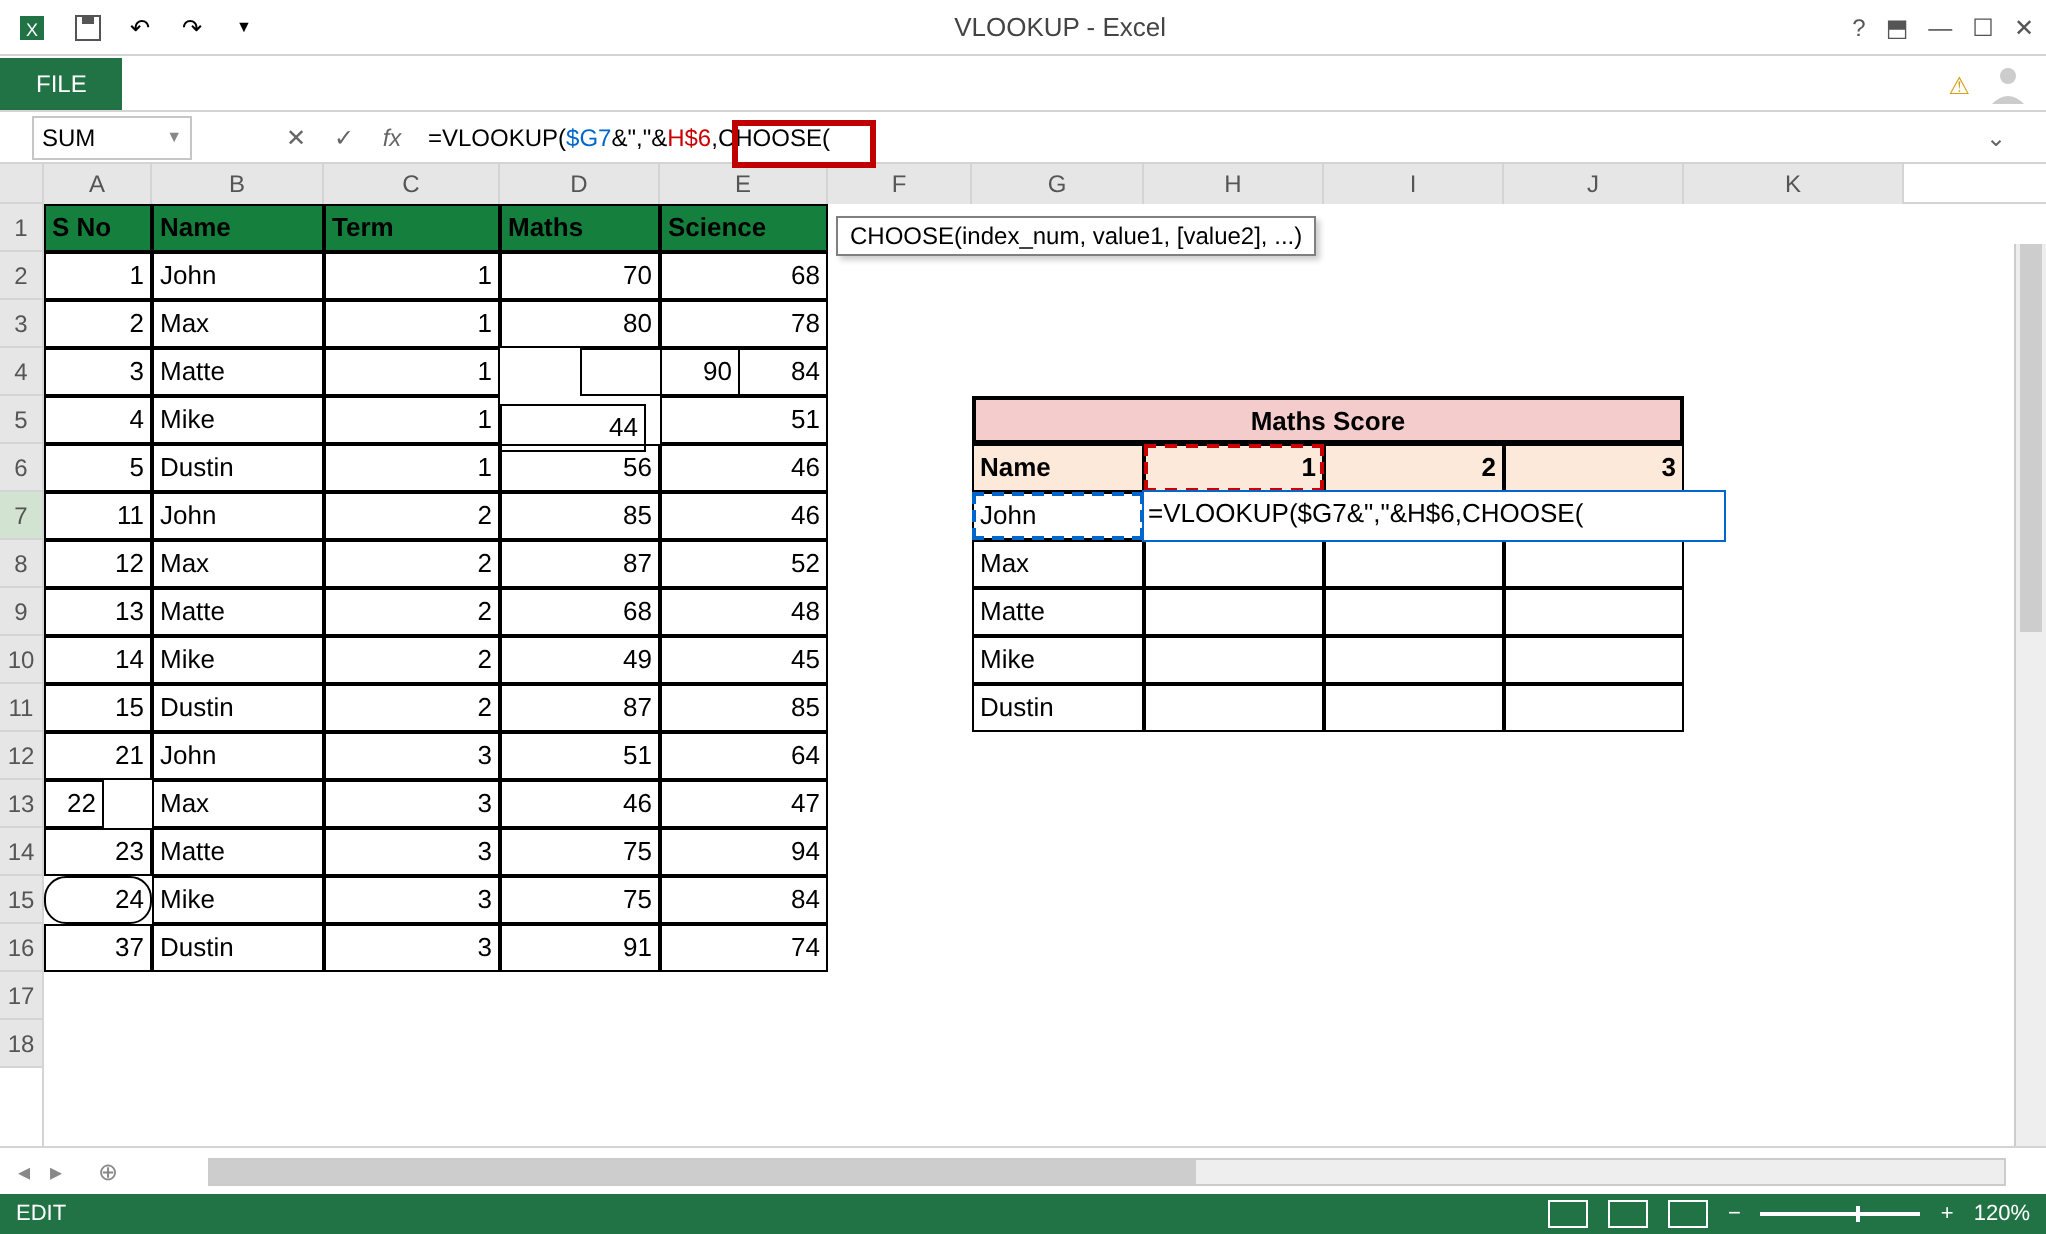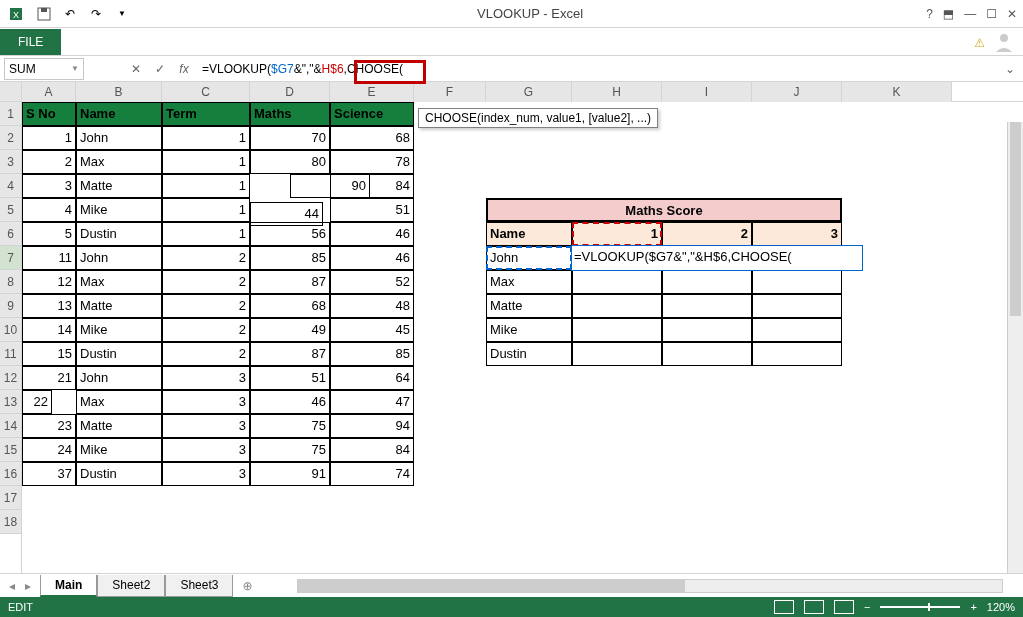--- a/index.html
+++ b/index.html
@@ -9,21 +9,21 @@
 .qat { display: flex; gap: 2px; padding: 0 6px; align-items: center; }
 .qat-btn { width: 24px; height: 22px; display: flex; align-items: center; justify-content: center; }
 .title-center { flex: 1; text-align: center; color: #444; font-size: 13px; }
 .window-controls { display: flex; gap: 10px; padding: 0 6px; align-items: center; color: #555; }
 
 .ribbon-tabs { height: 28px; background: #fff; border-bottom: 1px solid #d4d4d4; display: flex; align-items: flex-end; }
 .file-tab { background: #217346; color: #fff; padding: 6px 18px; font-size: 12px; margin-right: 4px; }
 .ribbon-tab { padding: 6px 14px; color: #444; font-size: 12px; letter-spacing: 0.5px; }
 .ribbon-right { margin-left: auto; display: flex; gap: 8px; padding: 0 8px; align-items: center; color: #777; }
 
-.formula-bar-row { display: flex; align-items: center; height: 26px; border-bottom: 1px solid #d4d4d4; padding: 1px 4px; }
+.formula-bar-row { display: flex; align-items: center; height: 26px; border-bottom: 1px solid #d4d4d4; padding: 1px 16px; }
 .name-box { width: 80px; height: 22px; border: 1px solid #c6c6c6; padding: 0 4px; font-size: 12px; display: flex; align-items: center; justify-content: space-between; }
 .name-box-text { flex:1; }
 .fb-btn { width: 24px; text-align: center; color: #666; }
 .fx { font-style: italic; color: #666; }
 .formula-input { flex: 1; padding: 0 6px; display: flex; align-items: center; position: relative; }
 .formula-input .fragment { white-space: pre; }
 .formula-red-box { position: absolute; left: 158px; top: -2px; width: 72px; height: 24px; border: 3px solid #c00000; pointer-events: none; }
 .formula-expand { width: 18px; text-align: center; color: #666; }
 
 .grid-wrap { display: flex; height: 504px; }
@@ -232,21 +232,21 @@
         <div class="cell brd num" style="left: 0px; top: 288px; width: 30px;">22</div>
         <div class="cell brd" style="left: 54px; top: 288px; width: 86px;">Max</div>
         <div class="cell brd num" style="left: 140px; top: 288px; width: 88px;">3</div>
         <div class="cell brd num" style="left: 228px; top: 288px; width: 80px;">46</div>
         <div class="cell brd num" style="left: 308px; top: 288px; width: 84px;">47</div>
         <div class="cell brd num" style="left: 0px; top: 312px; width: 54px;">23</div>
         <div class="cell brd" style="left: 54px; top: 312px; width: 86px;">Matte</div>
         <div class="cell brd num" style="left: 140px; top: 312px; width: 88px;">3</div>
         <div class="cell brd num" style="left: 228px; top: 312px; width: 80px;">75</div>
         <div class="cell brd num" style="left: 308px; top: 312px; width: 84px;">94</div>
-        <div class="cell brd num" style="left: 0px; top: 336px; width: 54px;">24</div>
+        <div class="cell brd num" style="left: 0px; top: 336px; width: 54px; border-radius: 11px;">24</div>
         <div class="cell brd" style="left: 54px; top: 336px; width: 86px;">Mike</div>
         <div class="cell brd num" style="left: 140px; top: 336px; width: 88px;">3</div>
         <div class="cell brd num" style="left: 228px; top: 336px; width: 80px;">75</div>
         <div class="cell brd num" style="left: 308px; top: 336px; width: 84px;">84</div>
         <div class="cell brd num" style="left: 0px; top: 360px; width: 54px;">37</div>
         <div class="cell brd" style="left: 54px; top: 360px; width: 86px;">Dustin</div>
         <div class="cell brd num" style="left: 140px; top: 360px; width: 88px;">3</div>
         <div class="cell brd num" style="left: 228px; top: 360px; width: 80px;">91</div>
         <div class="cell brd num" style="left: 308px; top: 360px; width: 84px;">74</div>
         <div class="cell maths-title" style="left: 464px; top: 96px; width: 356px;">Maths Score</div>
@@ -280,25 +280,20 @@
         <div class="vscroll-thumb"></div>
       </div>
   </div>
 </div>
 
 <div class="sheet-tabs-row">
   <div class="tab-nav">
     <div class="tab-nav-btn">◂</div>
     <div class="tab-nav-btn">▸</div>
   </div>
-  <div id="sheet-tabs" style="display:flex;">
-      <div class="sheet-tab active">Main</div>
-      <div class="sheet-tab">Sheet2</div>
-      <div class="sheet-tab">Sheet3</div>
-    </div>
   <div class="add-sheet">⊕</div>
   <div class="hscroll-track">
     <div class="hscroll-thumb"></div>
   </div>
 </div>
 
 <div class="status-bar">
   <span>EDIT</span>
   <div class="status-right">
     <div class="view-btn"></div>

